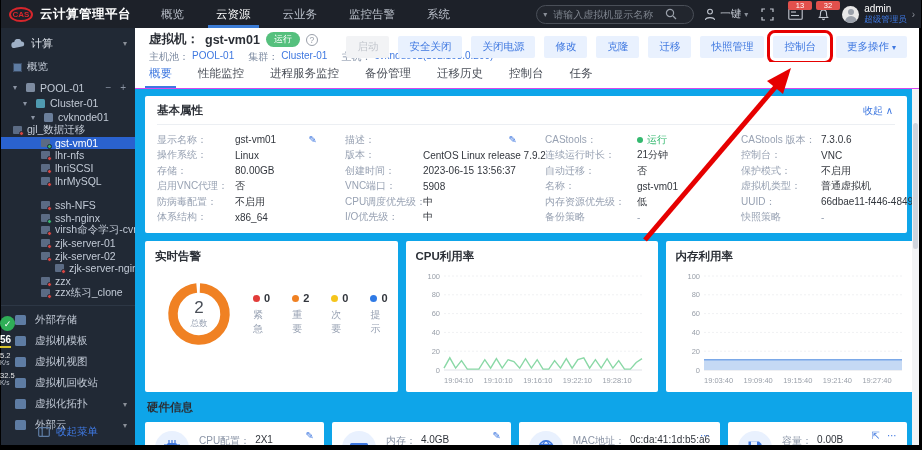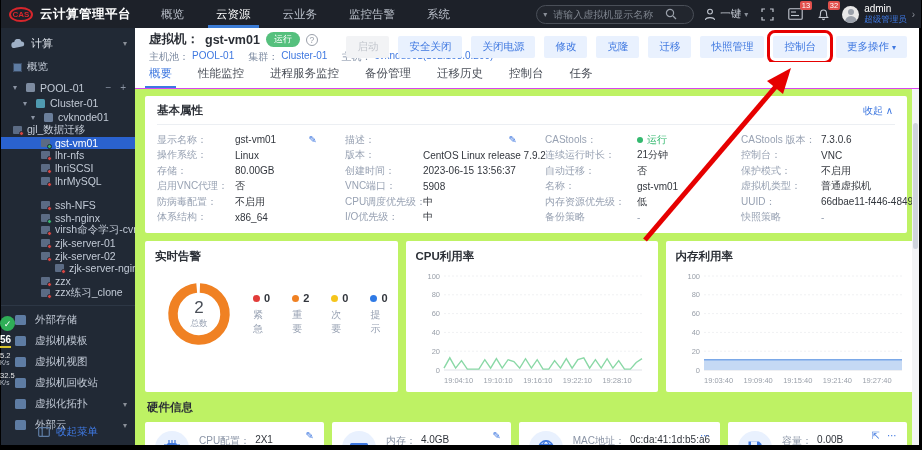--- a/index.html
+++ b/index.html
@@ -22,21 +22,21 @@
     height:3px; background:#3a7bd5; }
   #topbar-right { margin-left:auto; display:flex; align-items:center; gap:10px; padding-right:6px; }
   .search-pill { display:flex; align-items:center; border:1px solid #4a4f58; border-radius:12px;
     height:19px; padding:0 8px 0 6px; width:158px; background:#22262e; }
   .search-caret { font-size:8px; color:#8a8f98; margin-right:6px; }
   .search-input { background:transparent; border:none; outline:none; color:#9aa0aa;
     font-size:10px; width:112px; font-family:inherit; }
   .search-input::placeholder { color:#7d838d; }
   .tb-ico { position:relative; width:18px; height:18px; display:flex; align-items:center; justify-content:center; }
   .badge { position:absolute; top:-4px; right:-8px; background:#e2504c; color:#fff; font-size:7.5px;
-    border-radius:2px; padding:0 2px; line-height:9px; }
+    border-radius:2px; padding:0 8px; line-height:9px; }
   .quick { display:flex; align-items:center; gap:3px; font-size:10.5px; color:#c3c8d1; }
   .caret-down { font-size:8px; color:#8a8f98; }
   .avatar { width:17px; height:17px; border-radius:50%; background:#e8e8e8; overflow:hidden; position:relative; }
   .avatar::before { content:""; position:absolute; top:3px; left:5.5px; width:6px; height:6px; border-radius:50%; background:#9aa0aa; }
   .avatar::after { content:""; position:absolute; top:10px; left:2.5px; width:12px; height:8px; border-radius:6px 6px 0 0; background:#9aa0aa; }
   .user-block { display:flex; flex-direction:column; line-height:10px; }
   .user-name { color:#fff; font-size:10px; }
   .user-role { color:#3f78e0; font-size:8.5px; }
   .tb-chev { color:#8a8f98; font-size:10px; }
 
@@ -66,21 +66,21 @@
   
   .ovl { position:absolute; z-index:60; left:0; color:#fff; }
   .ovl-check { top:316px; width:15px; height:15px; border-radius:50%; background:#2fae57; color:#fff;
     font-size:9px; display:flex; align-items:center; justify-content:center; }
   .ovl-56 { top:334px; font-size:10px; font-weight:bold; border-bottom:2px solid #d9c32c; line-height:12px; }
   .ovl-spd { font-size:7.5px; line-height:7px; color:#e8e8e8; }
   .ovl-spd .u { font-size:6.5px; color:#b9bfc9; }
   .ovl-d { top:352px; } .ovl-u { top:372px; }
 
   
-  #main { position:absolute; left:135px; top:28px; right:3px; bottom:5px; background:#bef264; overflow:hidden; }
+  #main { position:absolute; left:135px; top:28px; right:3px; bottom:5px; background:#0ea5e9; overflow:hidden; }
   #vm-header { position:absolute; left:0; right:0; top:0; height:34px; background:#fff; padding:3px 0 0 14px; }
   .vm-title-row { display:flex; align-items:center; gap:6px; }
   .vm-type { font-size:12.5px; font-weight:bold; color:#2b2f36; }
   .vm-name { font-size:12.5px; font-weight:bold; color:#2b2f36; }
   .status-pill { background:#55c07d; color:#fff; font-size:9px; padding:1px 8px; border-radius:8px; }
   .help-ico { width:12px; height:12px; border:1px solid #9aa0aa; border-radius:50%; color:#9aa0aa;
     font-size:8.5px; display:flex; align-items:center; justify-content:center; }
   .vm-sub-row { display:flex; gap:14px; font-size:10px; margin-top:2px; }
   .sub-pair { display:flex; gap:3px; }
   .sub-label { color:#7c8aa0; } .sub-link { color:#3f78e0; cursor:pointer; }

